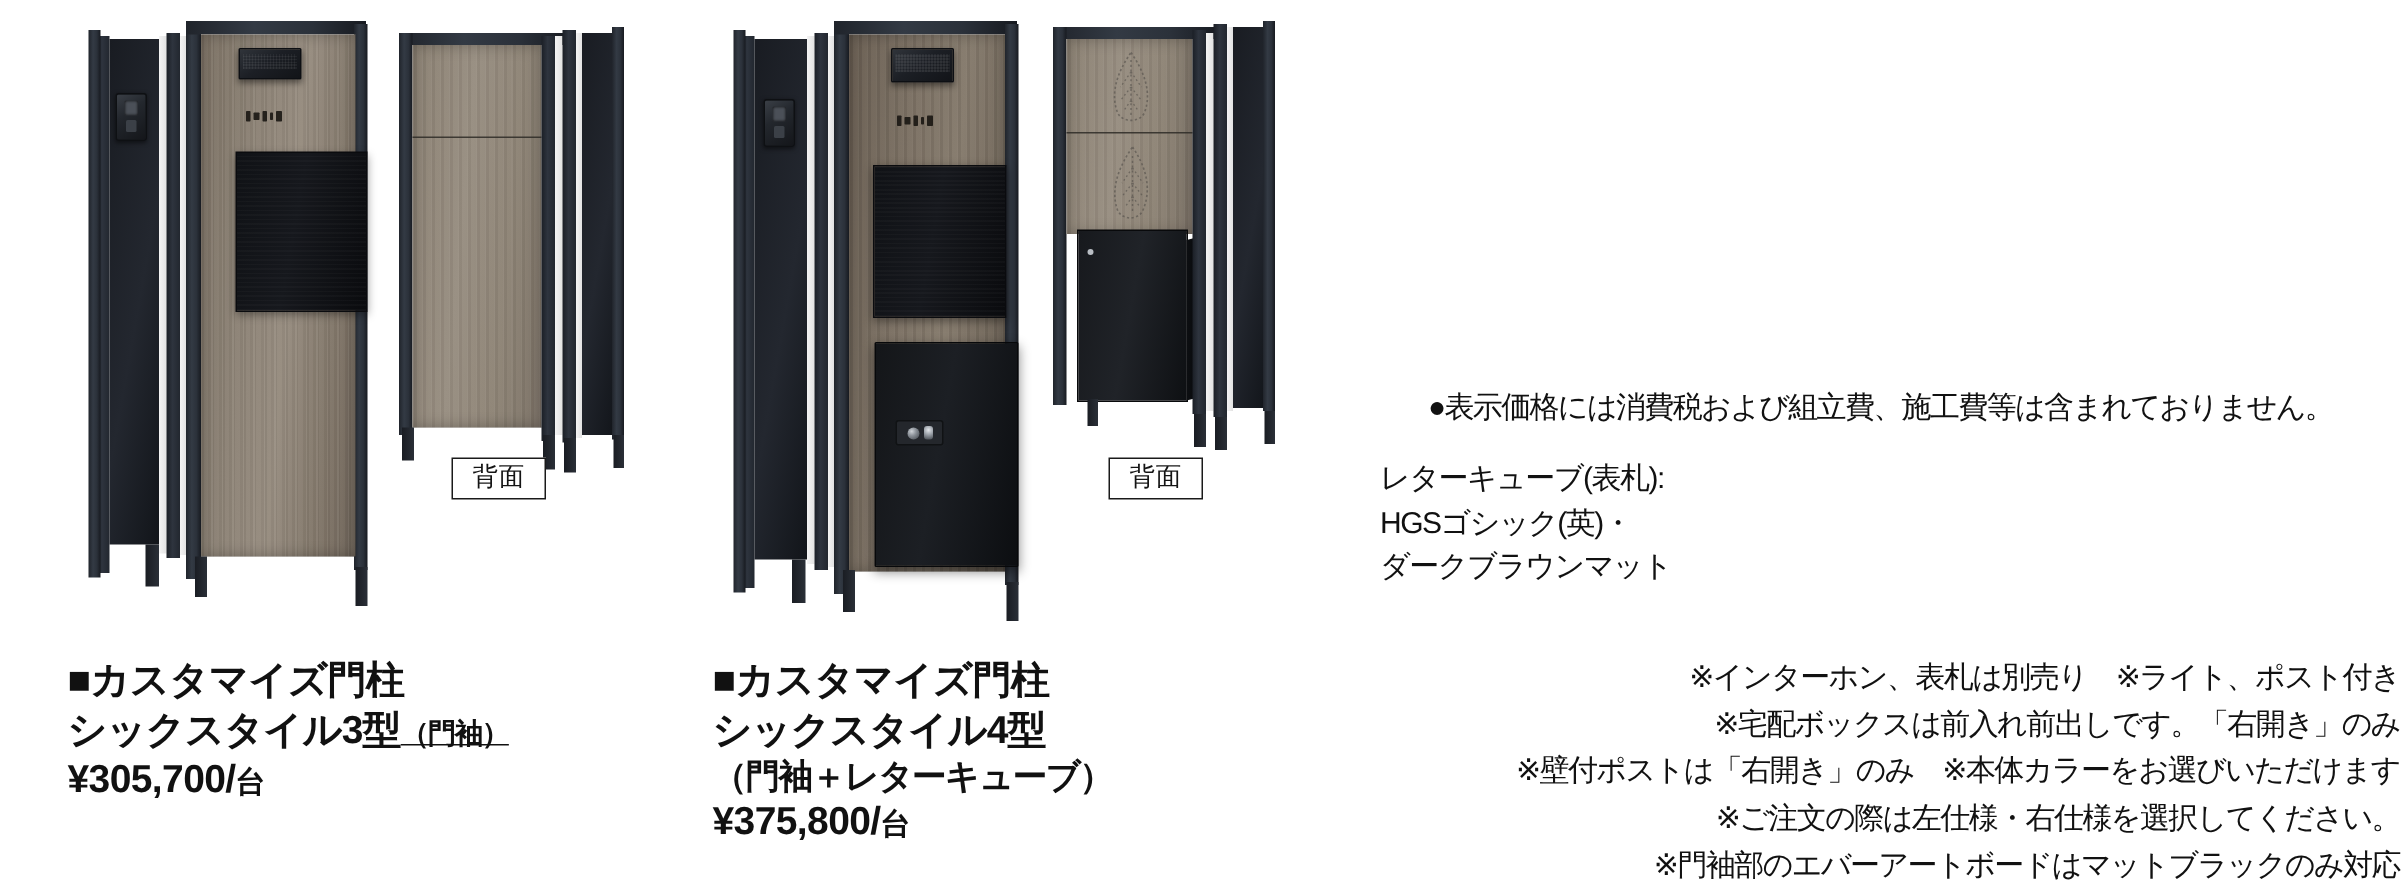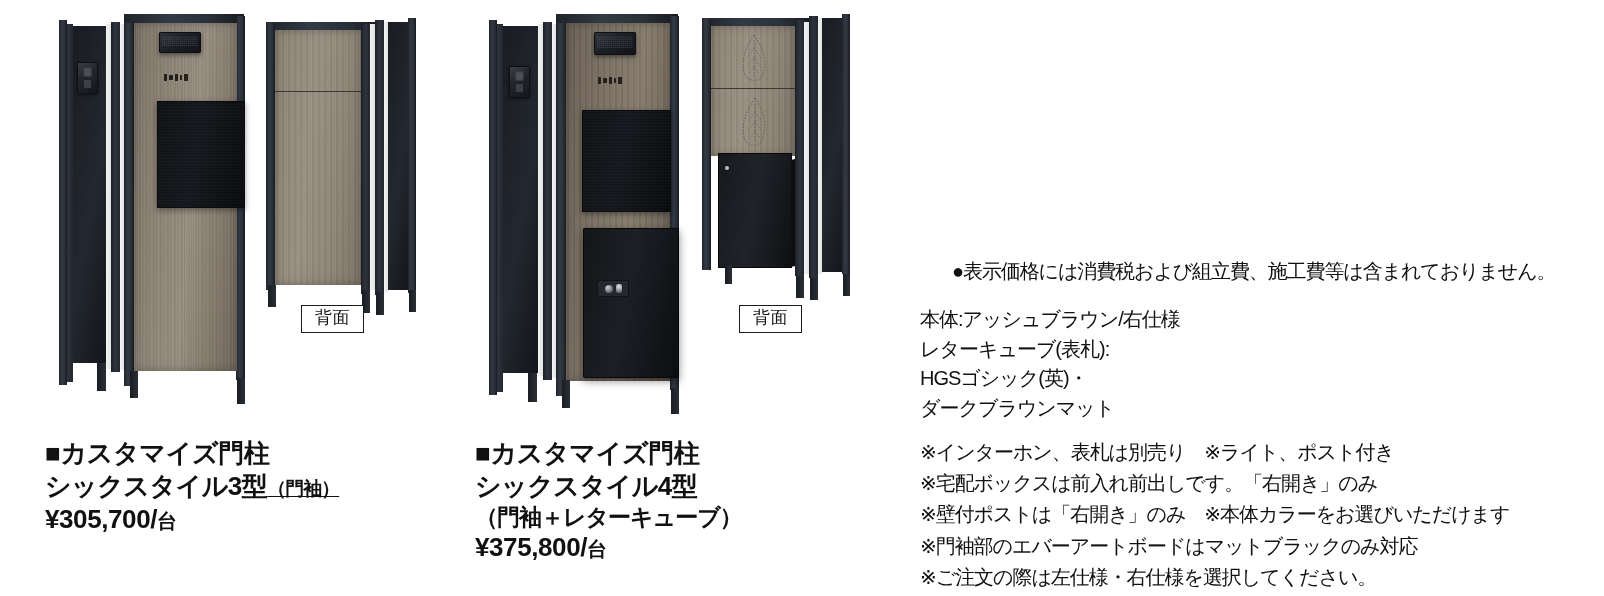--- a/index.html
+++ b/index.html
@@ -353,27 +353,26 @@
         <span>¥375,800/</span><span class="unit">台</span>
       </div>
     </div>
   </div>
 
   <div class="info" style="left:908px;top:258px;width:690px;">
     <div class="info-head">●表示価格には消費税および組立費、施工費等は含まれておりません。</div>
   </div>
 
   <div class="info spec" style="left:920px;top:305px;width:680px;">
-    <div>本体:アッシュブラウン/右仕様</div>
     <div>レターキューブ(表札):</div>
     <div>HGSゴシック(英)・</div>
     <div>ダークブラウンマット</div>
   </div>
 
-  <div class="info notes" style="left:920px;top:437px;width:680px;">
+  <div class="info notes" style="left:920px;top:437px;width:680px;text-align:right;">
     <div>※インターホン、表札は別売り　※ライト、ポスト付き</div>
     <div>※宅配ボックスは前入れ前出しです。「右開き」のみ</div>
     <div>※壁付ポストは「右開き」のみ　※本体カラーをお選びいただけます</div>
+    <div>※ご注文の際は左仕様・右仕様を選択してください。</div>
     <div>※門袖部のエバーアートボードはマットブラックのみ対応</div>
-    <div>※ご注文の際は左仕様・右仕様を選択してください。</div>
   </div>
 
 </div>
 
 </body></html>

